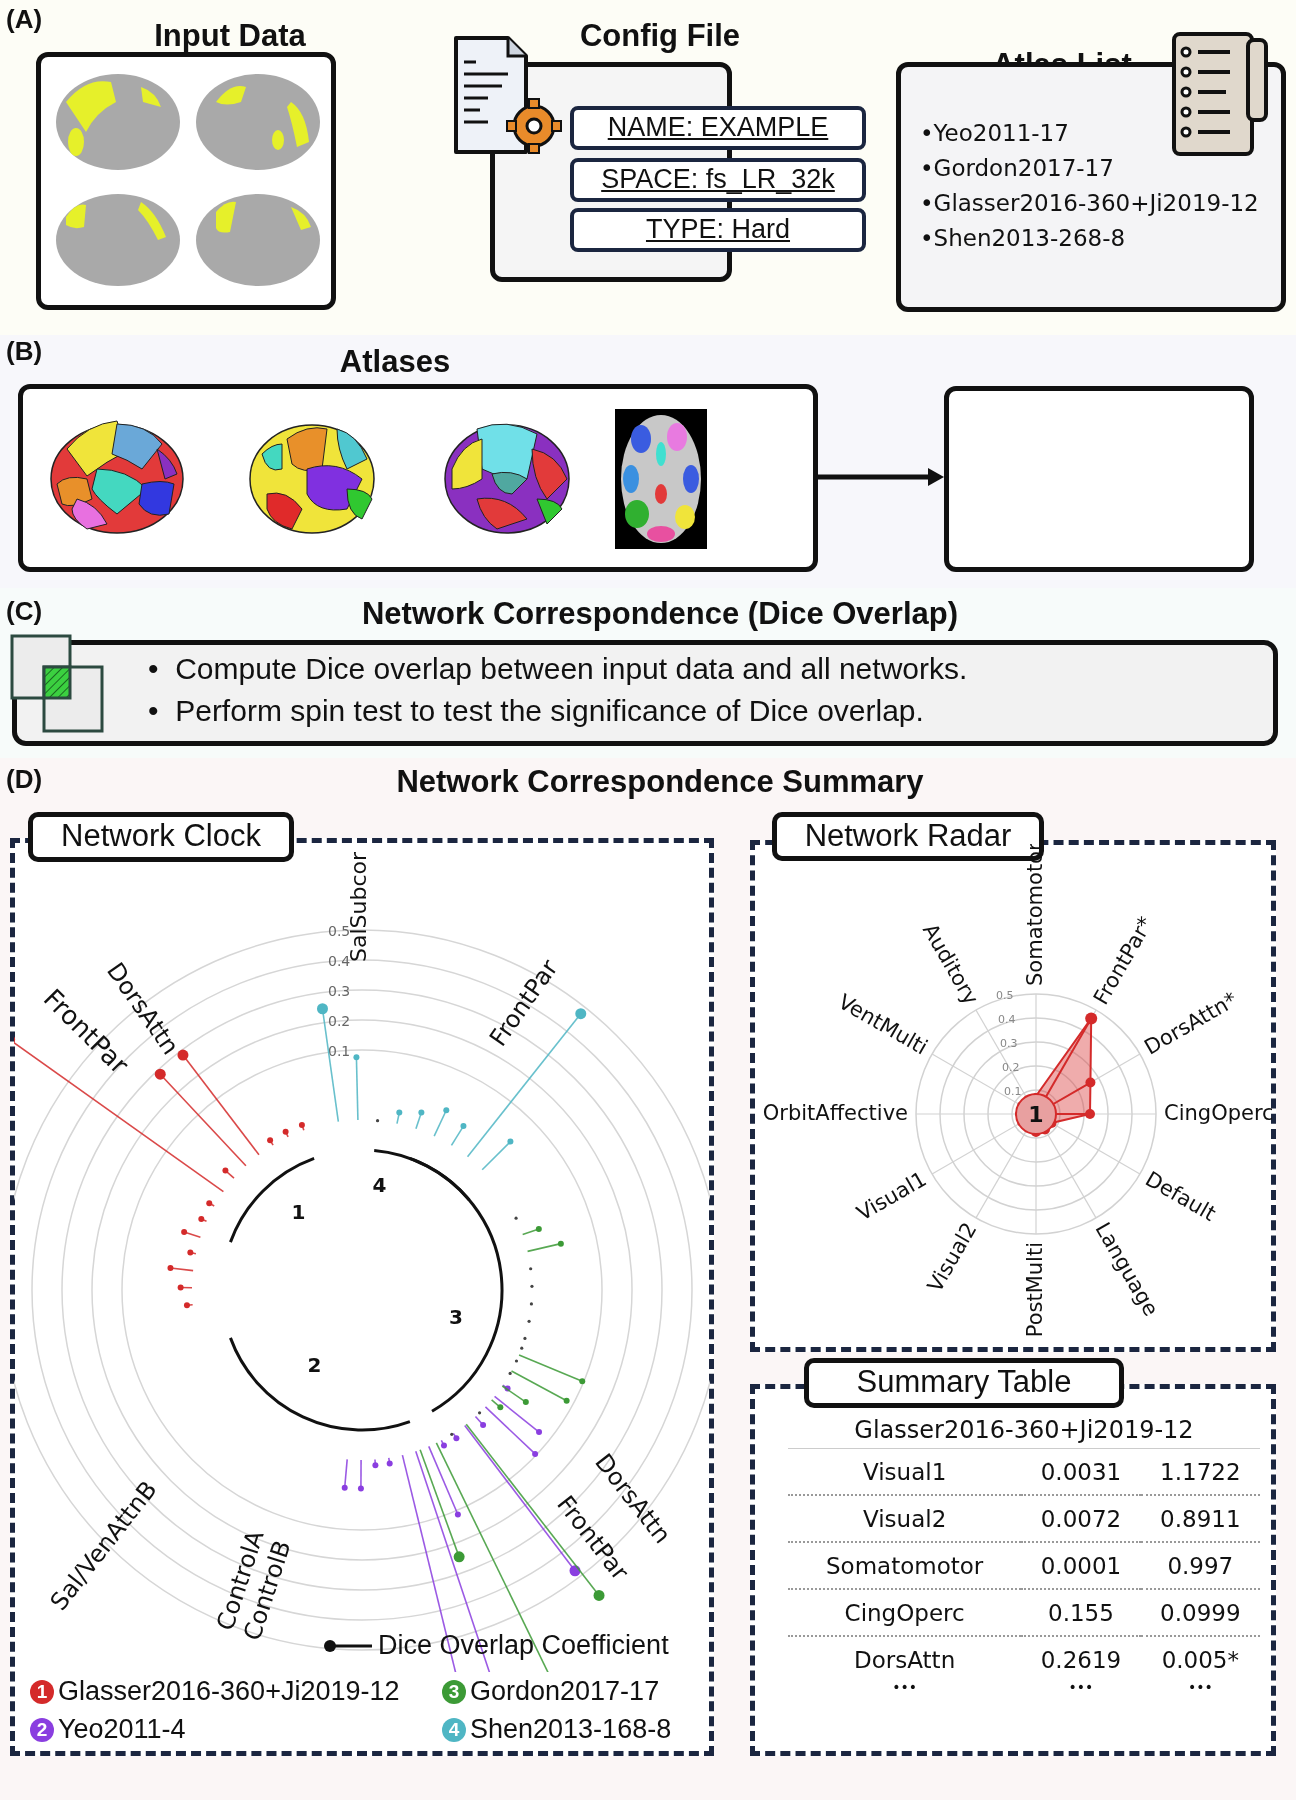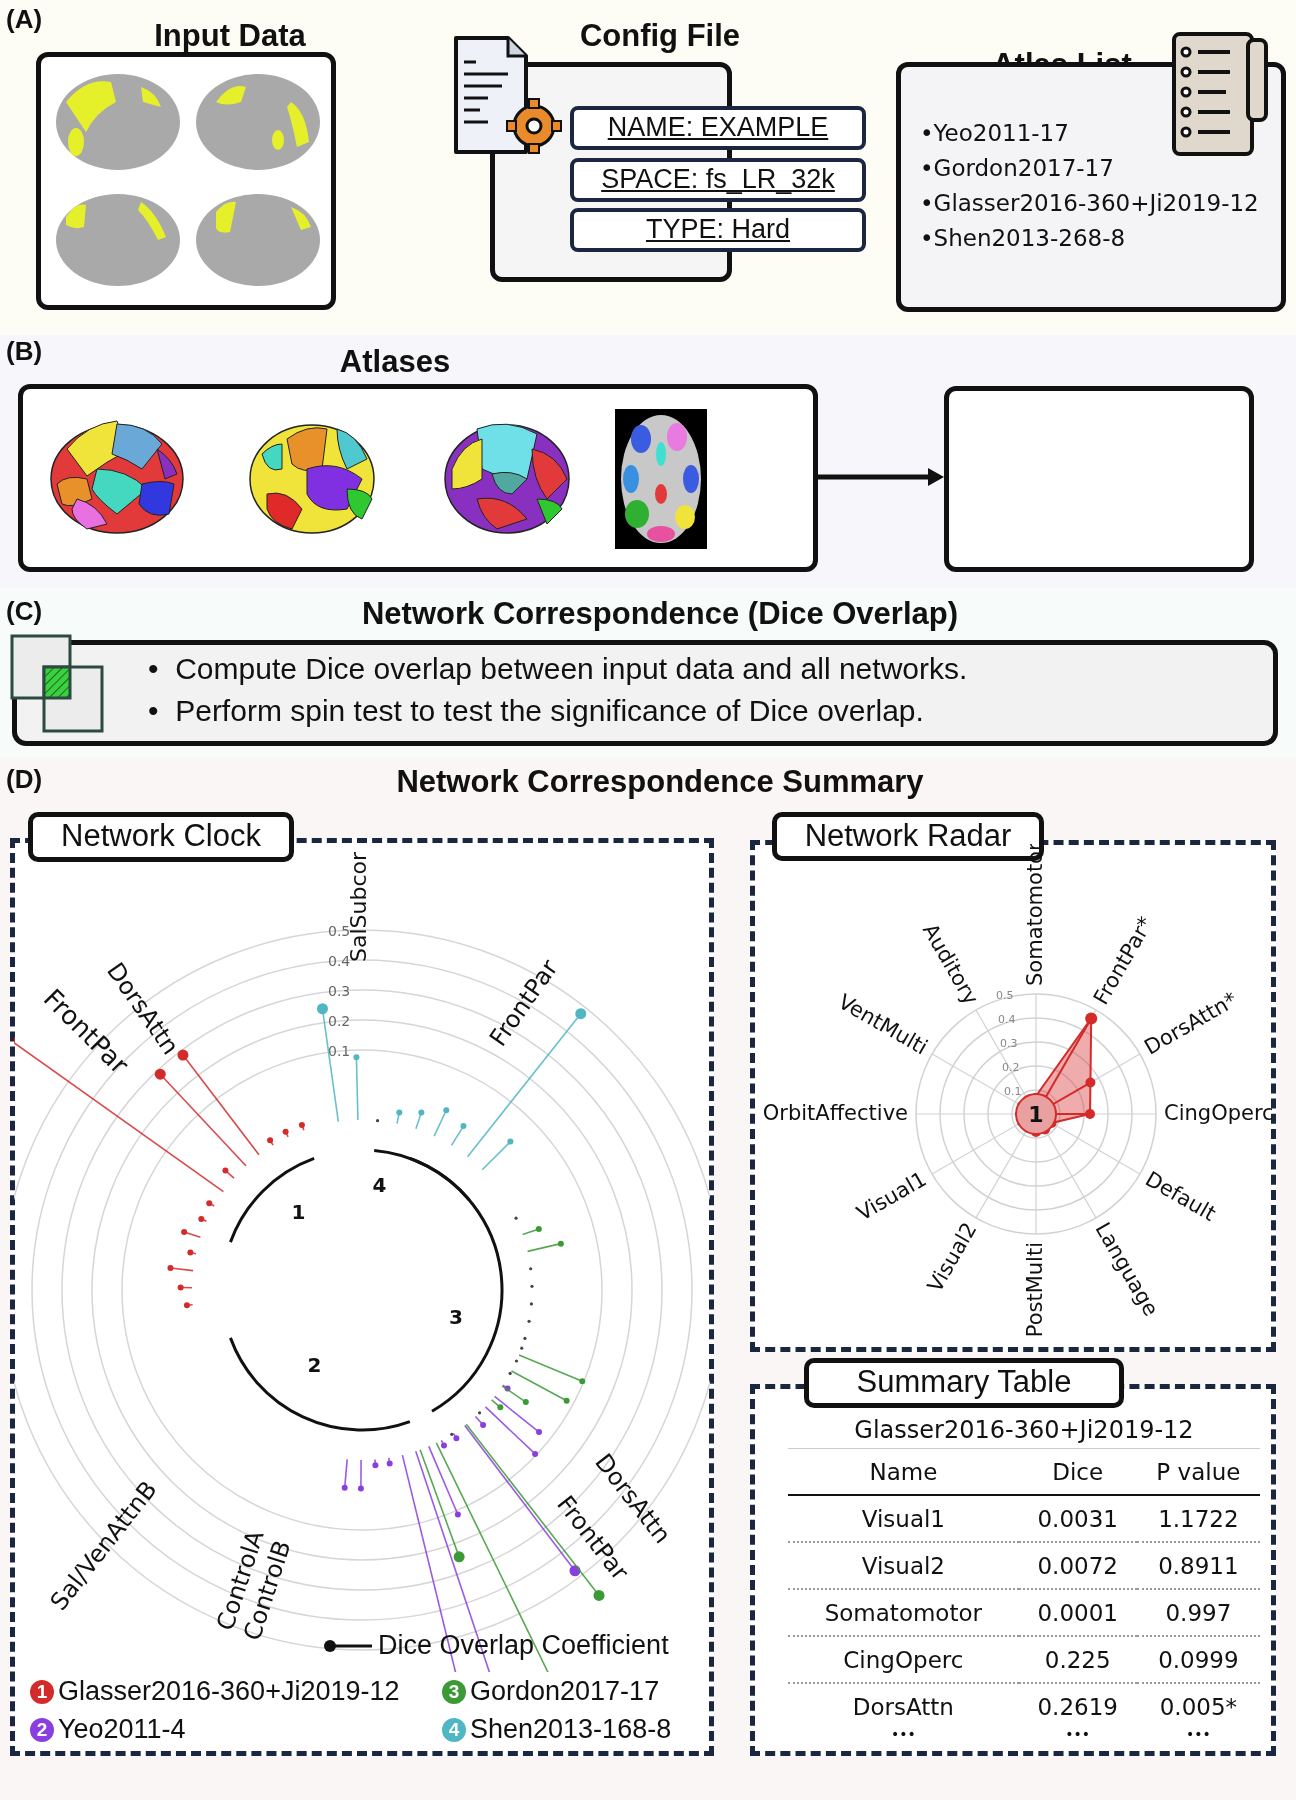--- a/index.html
+++ b/index.html
@@ -431,43 +431,38 @@
       <text x="171.14874831559186" y="206" font-size="21" fill="#111" text-anchor="end" dominant-baseline="middle" transform="rotate(390 171.14874831559186 206)">VentMulti</text>
       <text x="217.99999999999994" y="159.1487483155919" font-size="21" fill="#111" text-anchor="end" dominant-baseline="middle" transform="rotate(420 217.99999999999994 159.1487483155919)">Auditory</text>
     </g>
 </svg>
 
 <div class="dashed" style="left:750px;top:1384px;width:526px;height:372px;background:#fff;"></div>
 <div class="tag" style="left:804px;top:1358px;width:320px;height:50px;">Summary Table</div>
 <table class="summary" style="left:788px;top:1410px;width:472px;">
   <caption>Glasser2016-360+Ji2019-12</caption>
   <tbody>
-      <tr class="head">
-    <th>Name</th>
-    <th>Dice</th>
-    <th>P value</th>
-  </tr>
   <tr class="sep">
     <td>Visual1</td>
     <td>0.0031</td>
     <td>1.1722</td>
   </tr>
   <tr class="sep">
     <td>Visual2</td>
     <td>0.0072</td>
     <td>0.8911</td>
   </tr>
   <tr class="sep">
     <td>Somatomotor</td>
     <td>0.0001</td>
     <td>0.997</td>
   </tr>
   <tr class="sep">
     <td>CingOperc</td>
-    <td>0.225</td>
+    <td>0.155</td>
     <td>0.0999</td>
   </tr>
   <tr>
     <td>DorsAttn</td>
     <td>0.2619</td>
     <td>0.005*</td>
   </tr>
   <tr style="height:20px;">
     <td style="height:20px;font-size:14px;line-height:10px;vertical-align:top;">•••</td>
     <td style="height:20px;font-size:14px;line-height:10px;vertical-align:top;">•••</td>

